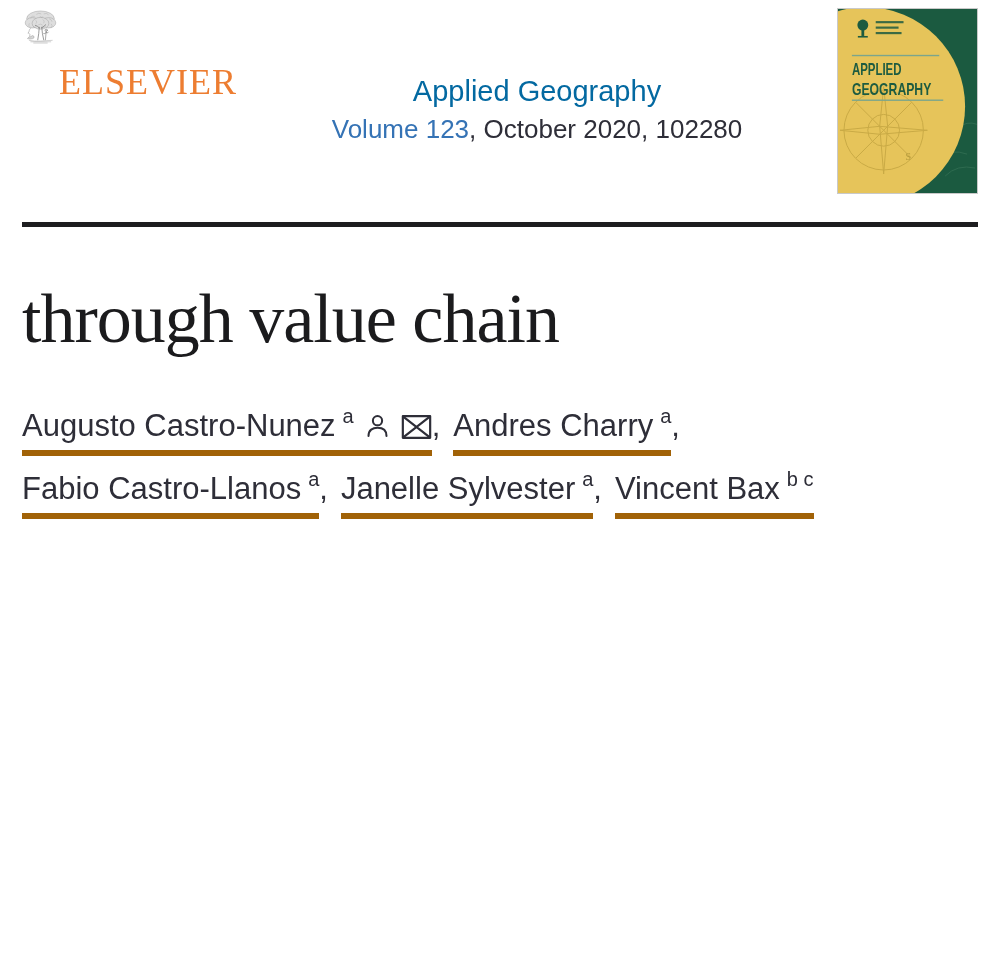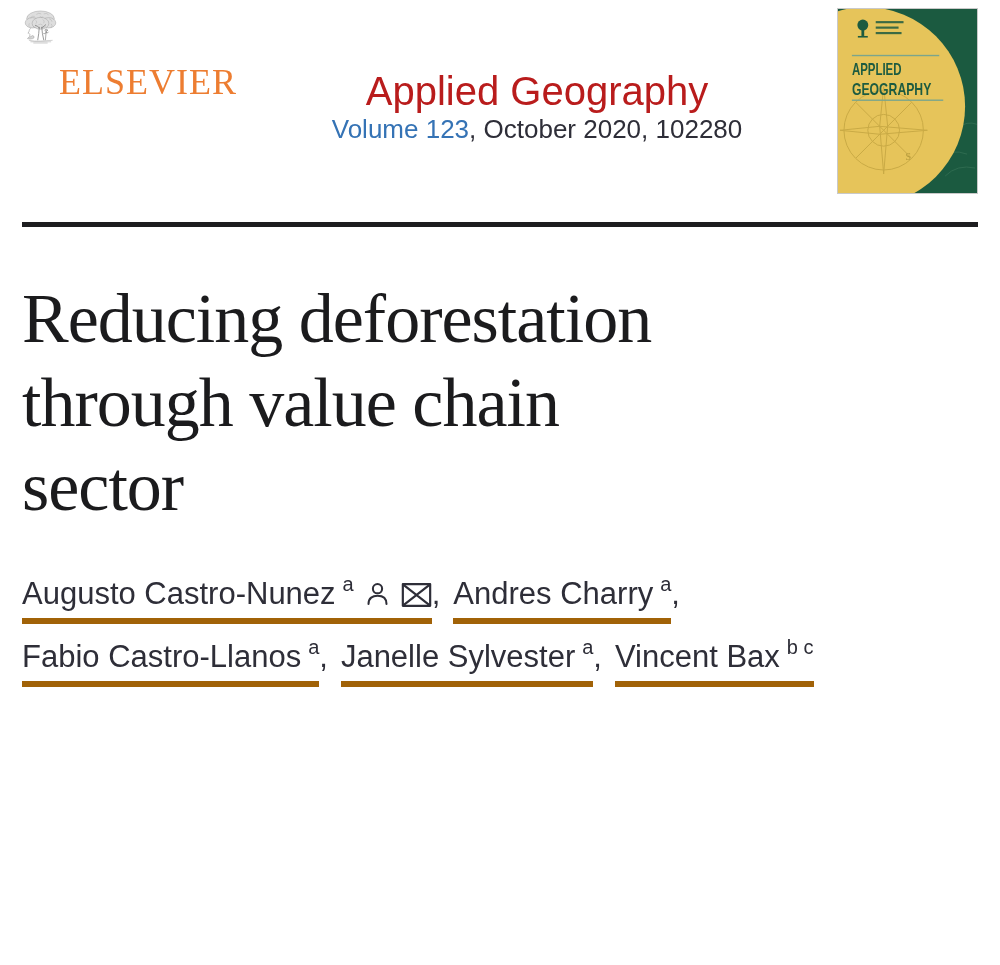--- a/index.html
+++ b/index.html
@@ -8,21 +8,21 @@
 
   
   .header { display: flex; justify-content: space-between; align-items: flex-start;
             padding: 8px 22px 0 22px; height: 198px; }
   .logo-block { width: 215px; display: flex; flex-direction: row; align-items: center; }
   .tree-svg { width: 150px; height: 145px; display: block; }
   .elsevier-word { font-family: "Liberation Serif", serif; font-size: 36px; line-height: 36px;
                    color: #ed7d31; letter-spacing: 1px; margin-top: 2px; white-space: nowrap; }
 
   .center-block { flex: 1 1 auto; text-align: center; padding-top: 60px; }
-  .journal-title { font-size: 40px; line-height: 46px; color: #b91c1c; font-weight: 400; }
+  .journal-title { font-size: 29px; line-height: 46px; color: #0369a1; font-weight: 400; }
   .volume-line { font-size: 26px; color: #2e2e38; }
   .volume-link { color: #3573b5; text-decoration: none; cursor: pointer; }
 
   .cover-frame { width: 141px; height: 186px; border: 1px solid #c9c9c9; background: #1b5a40;
                  flex: 0 0 auto; }
   .cover-frame svg { display: block; width: 100%; height: 100%; }
 
   
   .rule { height: 5px; background: #1d1d1f; margin: 24px 22px 0 22px; border: none; }
 
@@ -124,23 +124,21 @@
         <text x="14" y="66" font-size="16" textLength="50" lengthAdjust="spacingAndGlyphs">APPLIED</text>
         <text x="14" y="86" font-size="16" textLength="80" lengthAdjust="spacingAndGlyphs">GEOGRAPHY</text>
       </g>
     </svg>
   </div>
 </div>
 
 <div class="rule"></div>
 
 <h1 class="article-title">
-  <div>Reducing deforestation</div>
   <div>through value chain</div>
-  <div>sector</div>
 </h1>
 
 <div class="authors">
 
   <div class="author-line"><a class="author-link"><span>Augusto Castro-Nunez</span><sup class="aff-sup">a</sup><span class="author-icon">
         <svg width="27" height="27" viewBox="0 0 24 24" fill="none" stroke="#2e2e38" stroke-width="1.8" stroke-linecap="round">
           <circle cx="12" cy="6.8" r="4.1"></circle>
           <path d="M4,20.5 C4,15 7.7,13.2 12,13.2 C16.3,13.2 20,15 20,20.5"></path>
         </svg>
       </span><span class="author-icon">

